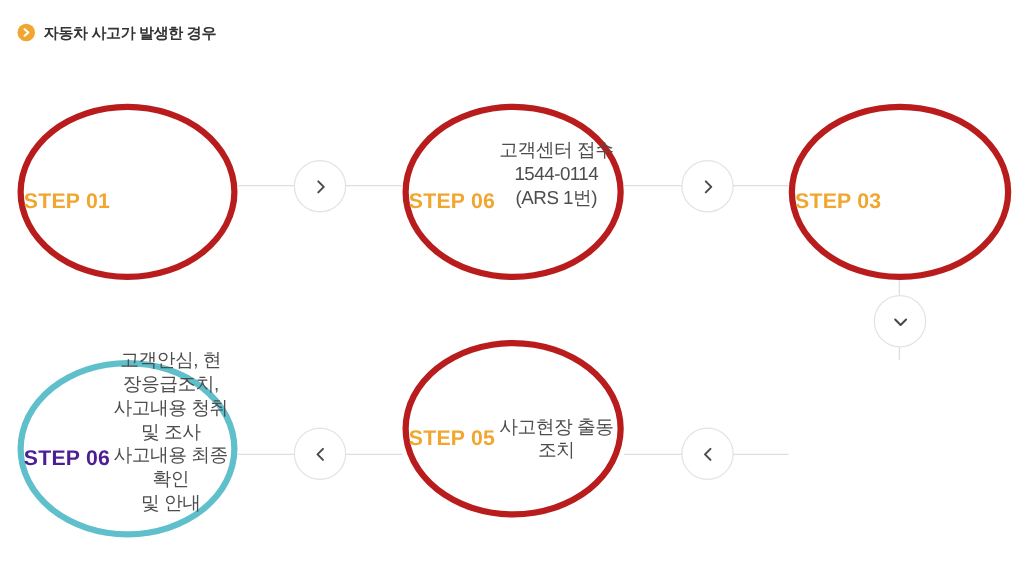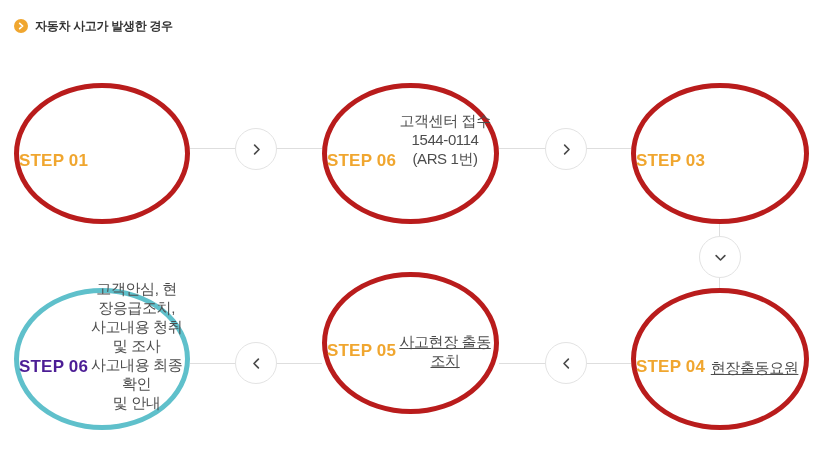--- a/index.html
+++ b/index.html
@@ -56,21 +56,21 @@
   .accent-teal .step-label{color:#4c1d95;}
   .step-body{
     flex:1;
     display:flex;align-items:center;justify-content:center;
     text-align:center;
     white-space:pre-line;
     font-size:15px;color:#4d4d4d;line-height:19px;
     letter-spacing:-0.4px;
     padding:0 2px 28px 2px;
   }
-  .step--low .step-body{padding-top:28px;padding-bottom:12px;text-decoration:underline;}
+  .step--low .step-body{padding-top:28px;padding-bottom:12px;}
 </style>
 </head>
 <body>
 
 <div class="stage">
 
   <div class="page-header">
     <span class="bullet-icon">
       <svg width="8" height="8" viewBox="0 0 24 24" fill="none" stroke="#ffffff" stroke-width="5" stroke-linecap="round" stroke-linejoin="round">
           <polyline points="8,4 17,12 8,20"></polyline>
@@ -128,18 +128,14 @@
     <div class="step-label">STEP 06</div>
     <div class="step-body">고객안심, 현장응급조치,
 사고내용 청취 및 조사
 사고내용 최종확인
 및 안내</div>
   </div>
   <div class="step accent-orange step--low" style="left:322px;top:272px;width:177px;height:142px;">
     <div class="step-label">STEP 05</div>
     <div class="step-body">사고현장 출동조치</div>
   </div>
-  <div class="step accent-orange step--low" style="left:631px;top:288px;width:178px;height:142px;">
-    <div class="step-label">STEP 04</div>
-    <div class="step-body">현장출동요원</div>
-  </div>
 
 </div>
 
 </body></html>

